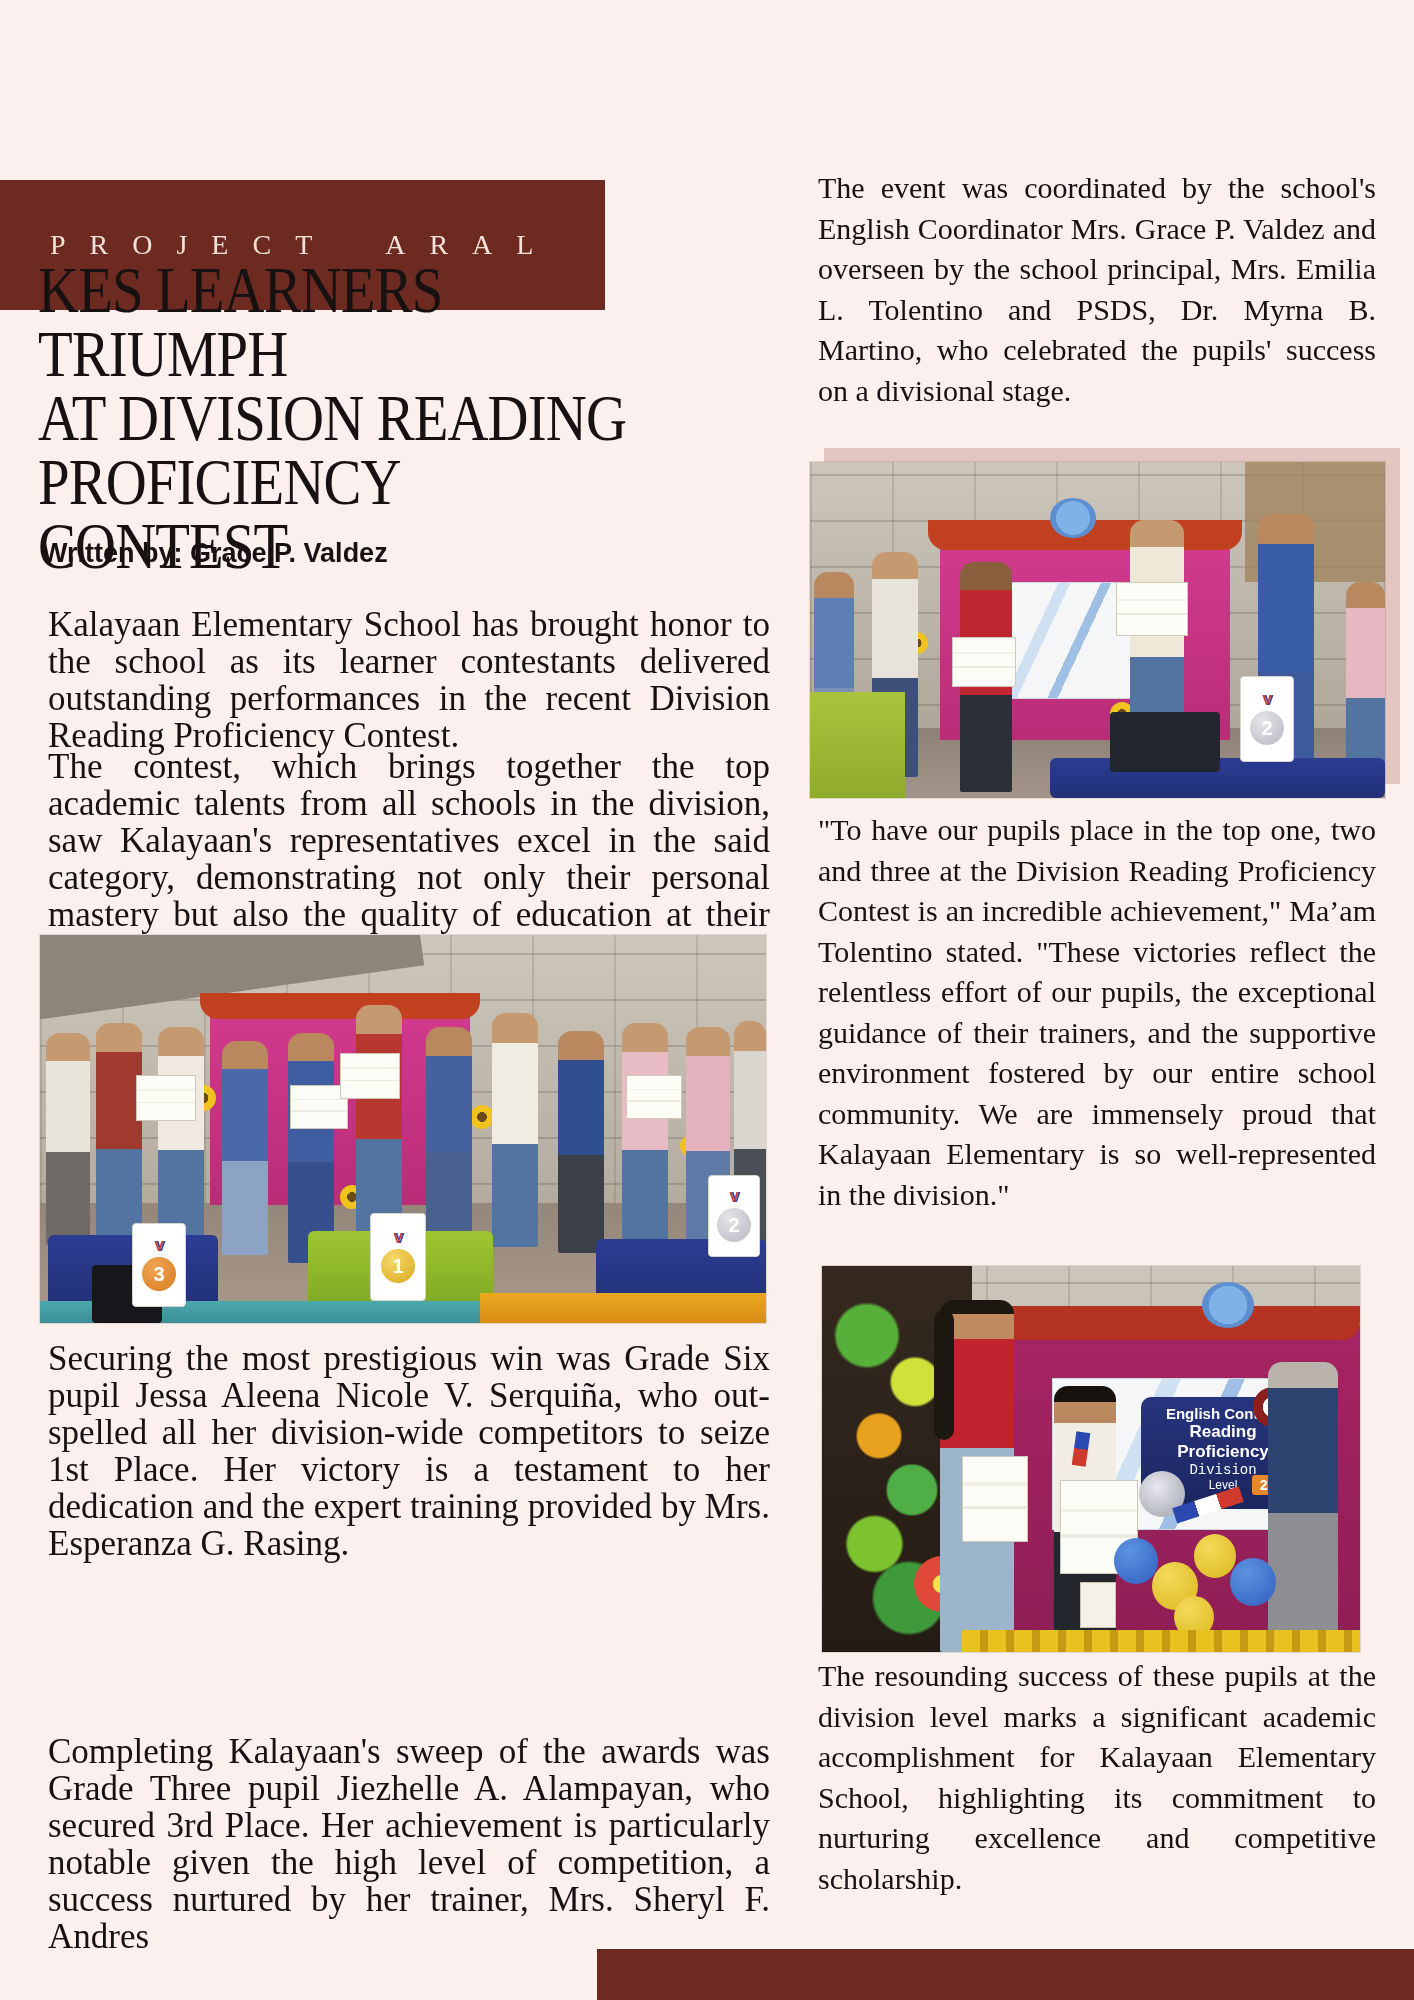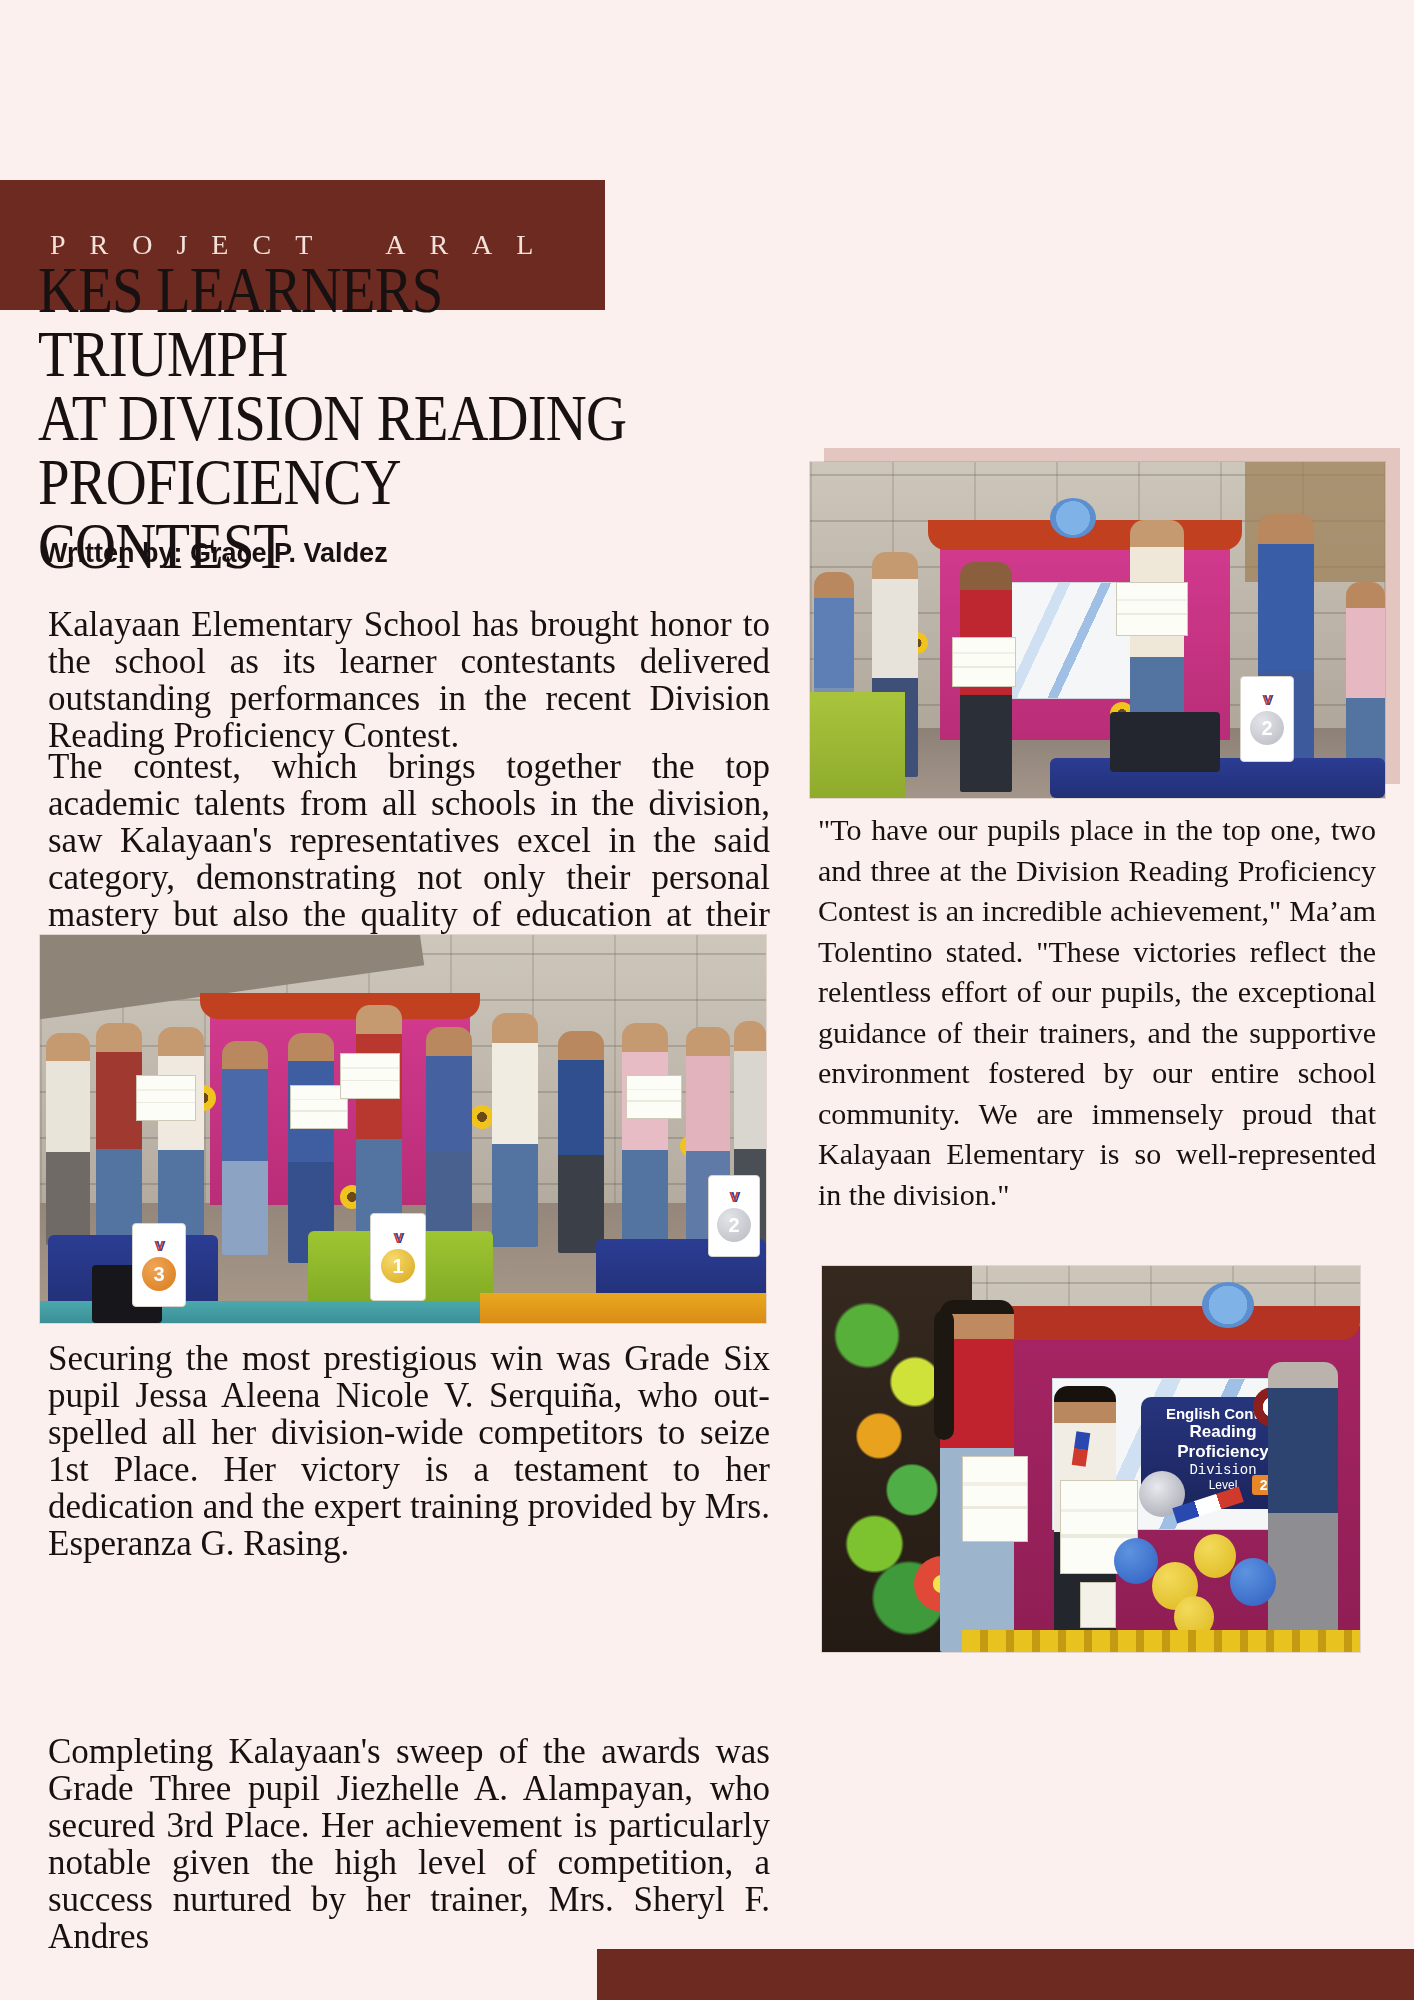--- a/index.html
+++ b/index.html
@@ -156,21 +156,23 @@
     <div class="pcard" style="left:330px;top:278px;width:54px;height:86px">
       <span class="vmark">V</span>
       <span class="pnum gold">1</span>
     </div>
     <div class="pcard" style="left:668px;top:240px;width:50px;height:80px">
       <span class="vmark">V</span>
       <span class="pnum silver">2</span>
     </div>
   </div>
 
+  <div class="para rcol" style="top:168px">The event was coordinated by the school's English Coordinator Mrs. Grace P. Valdez and overseen by the school principal, Mrs. Emilia L. Tolentino and PSDS, Dr. Myrna B. Martino, who celebrated the pupils' success on a divisional stage.</div>
   <div class="para rcol" style="top:810px">"To have our pupils place in the top one, two and three at the Division Reading Proficiency Contest is an incredible achievement," Ma’am Tolentino stated. "These victories reflect the relentless effort of our pupils, the exceptional guidance of their trainers, and the supportive environment fostered by our entire school community. We are immensely proud that Kalayaan Elementary is so well-represented in the division."</div>
+  <div class="para rcol" style="top:1656px">The resounding success of these pupils at the division level marks a significant academic accomplishment for Kalayaan Elementary School, highlighting its commitment to nurturing excellence and competitive scholarship.</div>
 
   <div class="mat" style="left:824px;top:448px;width:576px;height:336px"></div>
   <div class="photo" style="left:810px;top:462px;width:575px;height:336px">
     <div class="wall"></div>
     <div class="abs" style="right:0;top:0;width:140px;height:120px;background:#9b7d52;opacity:.7"></div>
     <div class="floor" style="height:70px;background:linear-gradient(180deg,#8d8177,#a3958a)"></div>
     <div class="pinkdrop" style="left:130px;top:78px;width:290px;height:200px"></div>
     <div class="wavytop" style="left:118px;top:58px;width:314px;height:30px"></div>
     <div class="abs" style="left:240px;top:36px;width:46px;height:40px;background:radial-gradient(circle,#7fb3e8 0 55%,#5c8fd0 56%);border-radius:50%"></div>
     <div class="poster" style="left:178px;top:120px;width:150px;height:115px"></div>

